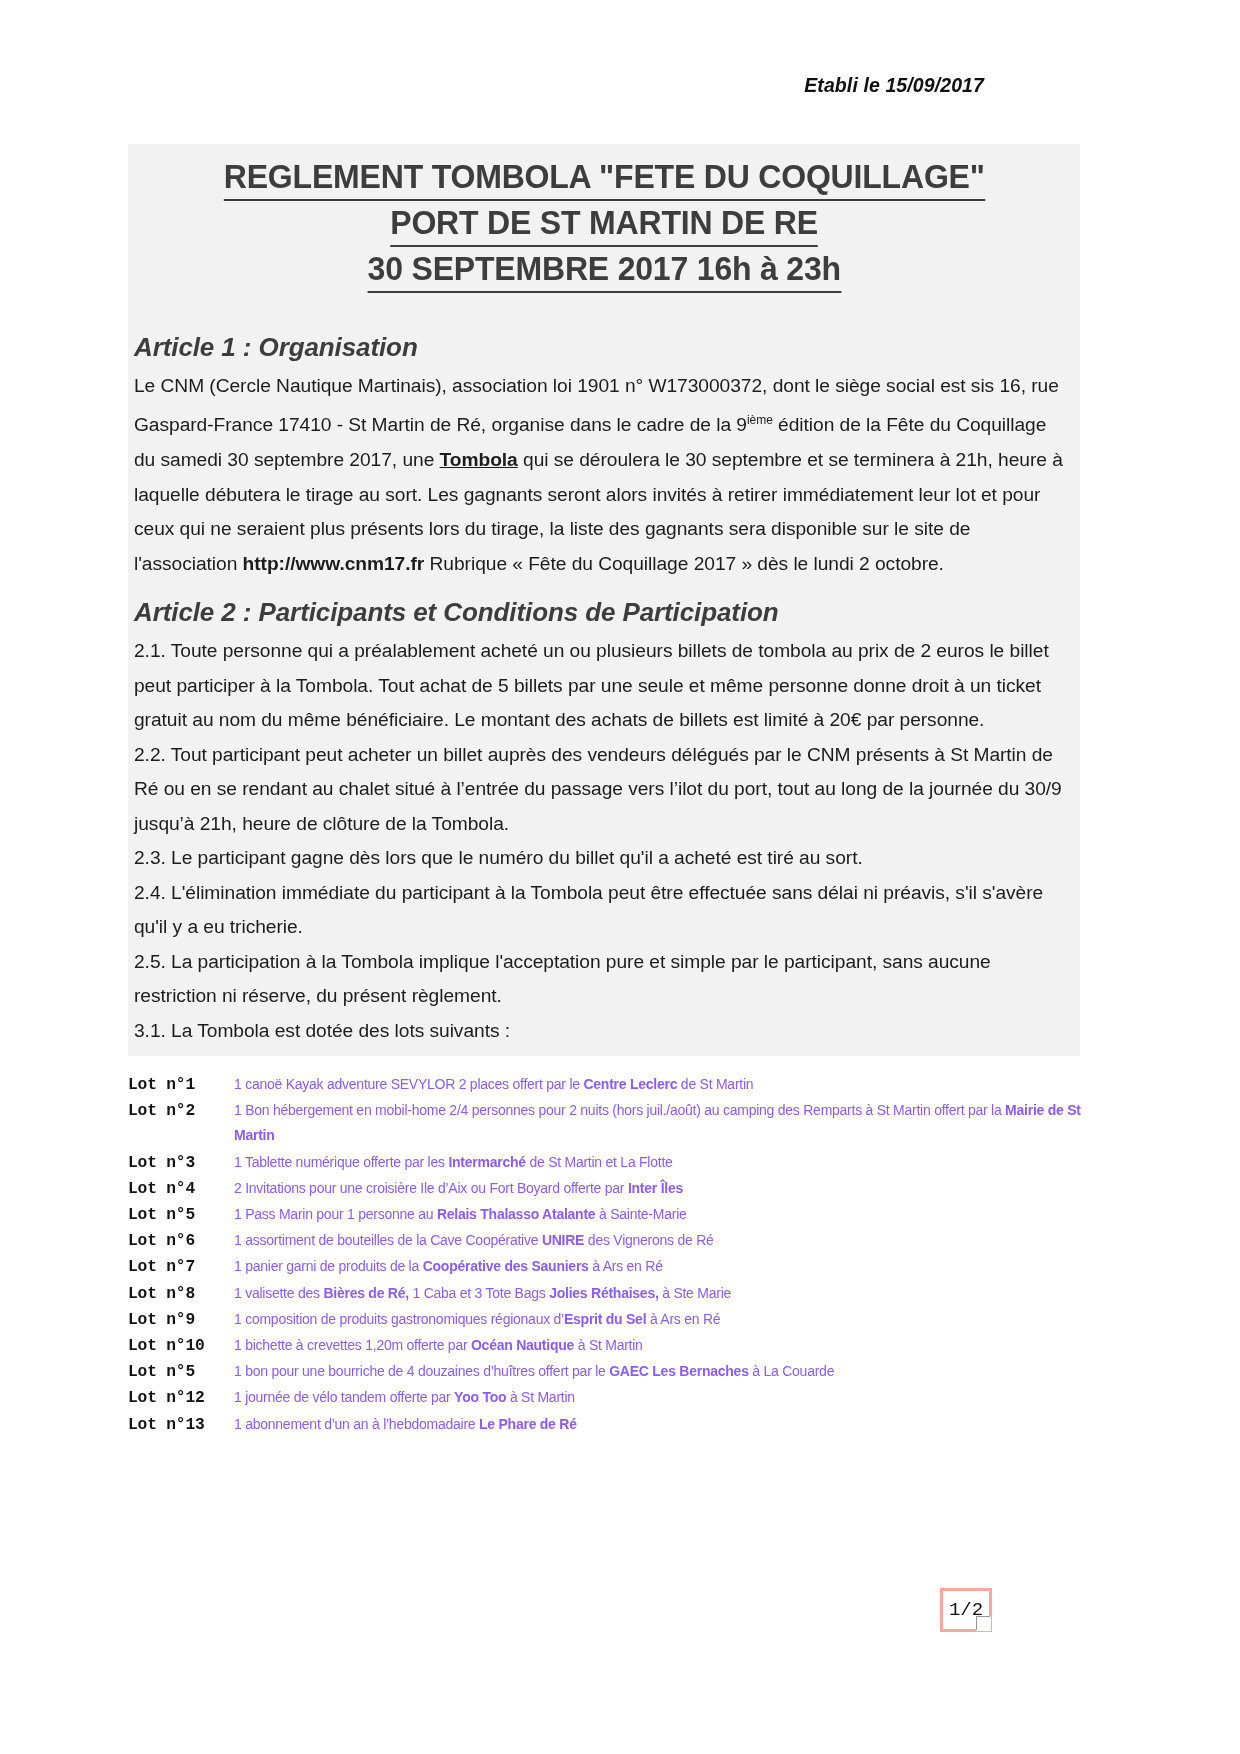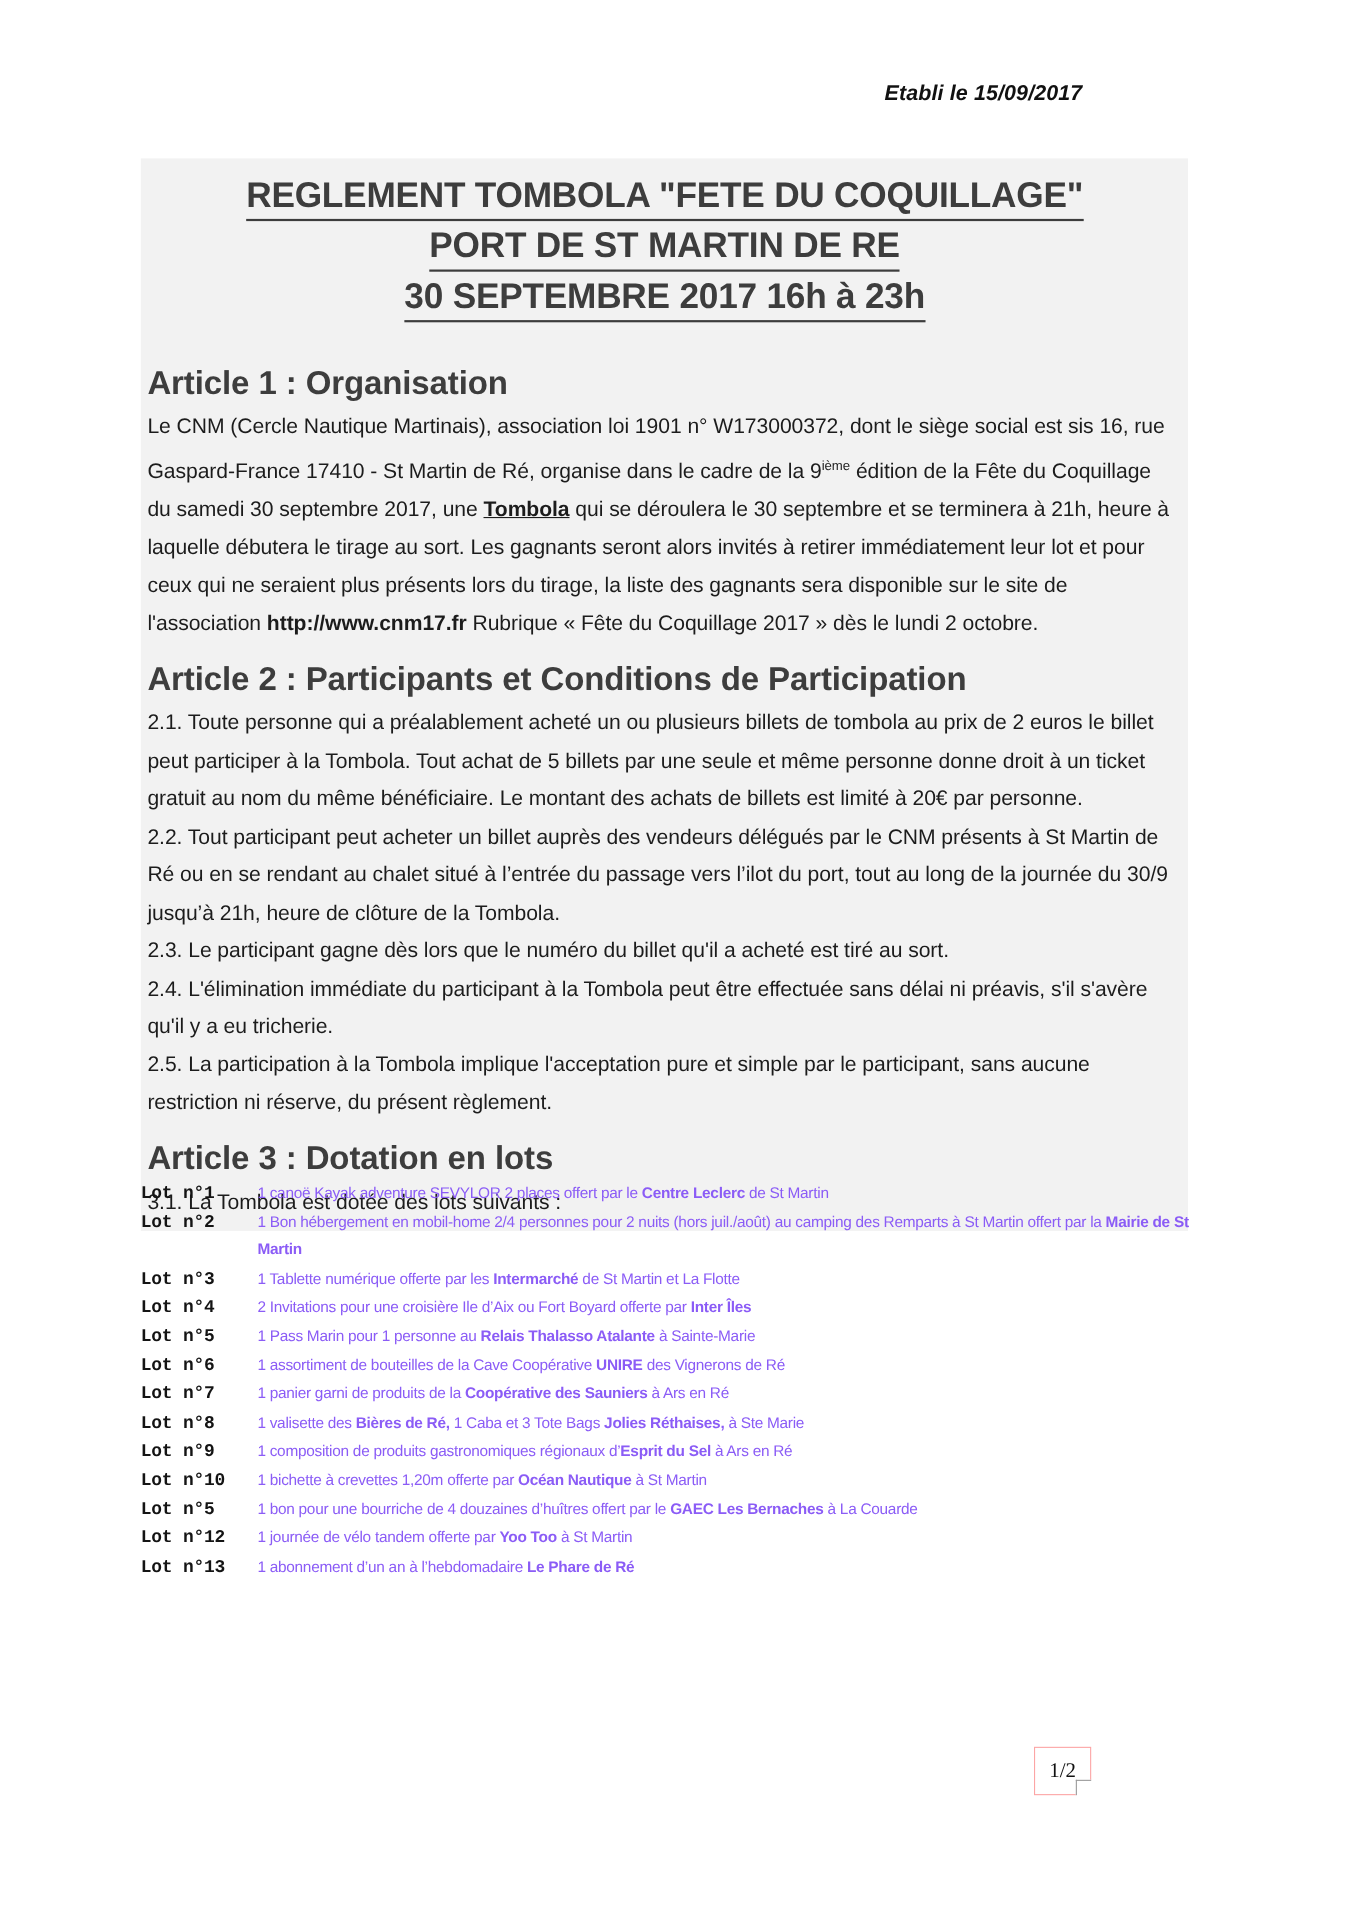--- a/index.html
+++ b/index.html
@@ -61,24 +61,25 @@
     transform-origin:center;
     white-space:nowrap;
   }
   .title-line.l1{font-size:32.5px;}
   .title-line.l2{font-size:32.5px;}
   .title-line.l3{font-size:32.5px;}
 
   .art-h{
     font-family:"Liberation Sans",sans-serif;
     font-weight:700;
-    font-size:30px;
+    font-size:26px;
     color:#3d3d3d;
     margin:16px 0 6px 6px;
     letter-spacing:-0.1px;
+    font-style:italic;
   }
   .art-h.first{margin-top:34px;}
 
   .para{
     font-family:"Liberation Sans",sans-serif;
     font-size:19.2px;
     line-height:34.5px;
     color:#1c1c1c;
     margin:0 8px 0 6px;
     text-align:left;
@@ -121,24 +122,24 @@
     letter-spacing:-0.25px;
   }
   .lot-desc b{font-weight:700;}
 
   
   .page-tab{
     position:absolute;
     right:96px;
     bottom:122px;
     width:52px;height:44px;
-    border:1px solid #fca5a5;
+    border:3px solid #fca5a5;
     background:#ffffff;
     box-sizing:border-box;
-    font-family:Liberation Serif, serif;
+    font-family:Liberation Mono, monospace;
     font-size:19px;
     color:#111;
     display:flex;
     align-items:center;
     justify-content:center;
   }
   .page-tab .fold{
     position:absolute;
     right:-1px;bottom:-1px;
     width:13px;height:13px;
@@ -172,21 +173,20 @@
     <div class="art-h first">Article 1 : Organisation</div>
     <div class="para" id="art1-body"><span>Le CNM (Cercle Nautique Martinais), association loi 1901 n° W173000372, dont le siège social est sis 16, rue Gaspard-France 17410 - St Martin de Ré, organise dans le cadre de la 9</span><sup>ième</sup><span> édition de la Fête du Coquillage du samedi 30 septembre 2017, une </span><span class="u">Tombola</span><span> qui se déroulera le 30 septembre et se terminera à 21h, heure à laquelle débutera le tirage au sort. Les gagnants seront alors invités à retirer immédiatement leur lot et pour ceux qui ne seraient plus présents lors du tirage, la liste des gagnants sera disponible sur le site de l'association  </span><b>http://www.cnm17.fr</b><span> Rubrique « Fête du Coquillage 2017 » dès le lundi 2 octobre.</span></div>
 
     <div class="art-h">Article 2 : Participants et Conditions de Participation</div>
     <div class="para">2.1. Toute personne qui a préalablement acheté un ou plusieurs billets de tombola au prix de 2 euros le billet peut participer à la Tombola. Tout achat de 5 billets par une seule et même personne donne droit à un ticket gratuit au nom du même bénéficiaire. Le montant des achats de billets est limité à 20€ par personne.</div>
     <div class="para">2.2. Tout participant peut acheter un billet auprès des vendeurs délégués par le CNM présents à St Martin de Ré ou en se rendant au chalet situé à l’entrée du passage vers l’ilot du port, tout au long de la journée du 30/9 jusqu’à 21h, heure de clôture de la Tombola.</div>
     <div class="para">2.3. Le participant gagne dès lors que le numéro du billet qu'il a acheté est tiré au sort.</div>
     <div class="para">2.4. L'élimination immédiate du participant à la Tombola peut être effectuée sans délai ni préavis, s'il s'avère qu'il y a eu tricherie.</div>
     <div class="para">2.5. La participation à la Tombola implique l'acceptation pure et simple par le participant, sans aucune restriction ni réserve, du présent règlement.</div>
 
-    <div class="art-h">Article 3 : Dotation en lots</div>
     <div class="para">3.1. La Tombola est dotée des lots suivants :</div>
 
   </div>
 
   <div class="lots" id="lots-list">
       <div class="lot-row">
         <div class="lot-label">Lot n°1</div>
         <div class="lot-desc"><span>1 canoë Kayak adventure SEVYLOR  2 places offert par le </span><b>Centre Leclerc</b><span> de St Martin</span></div>
       </div>
       <div class="lot-row">

